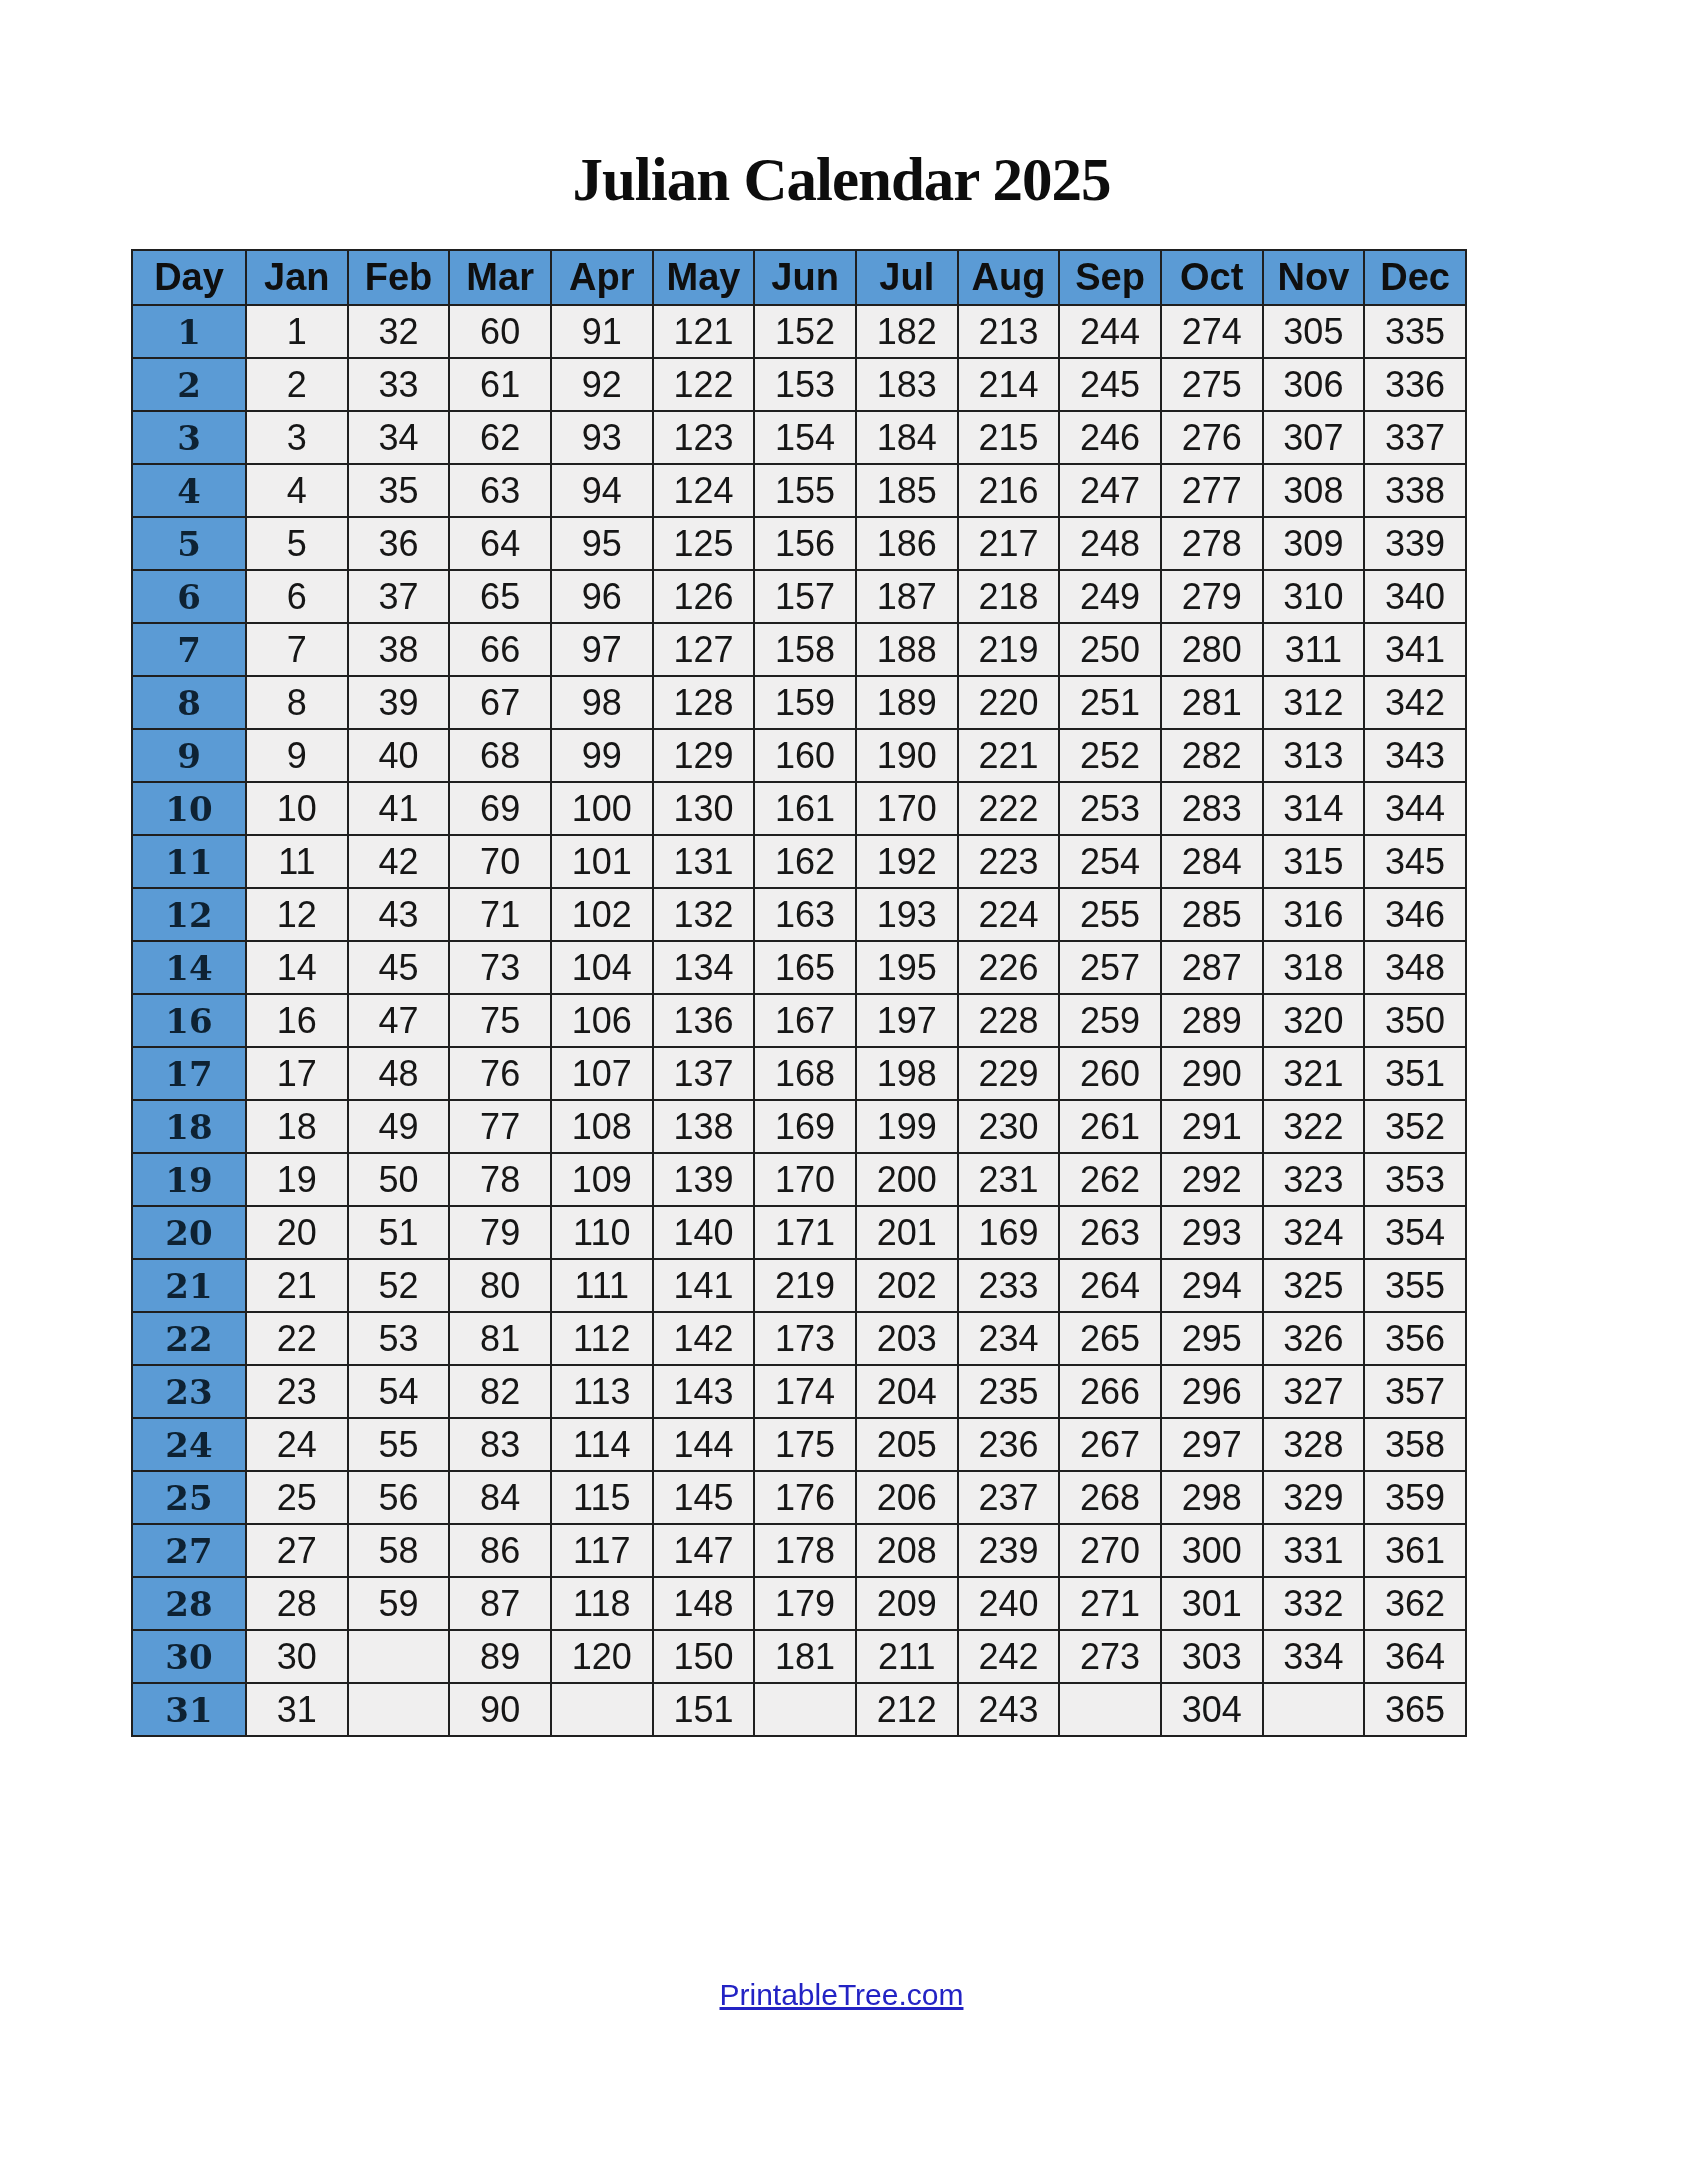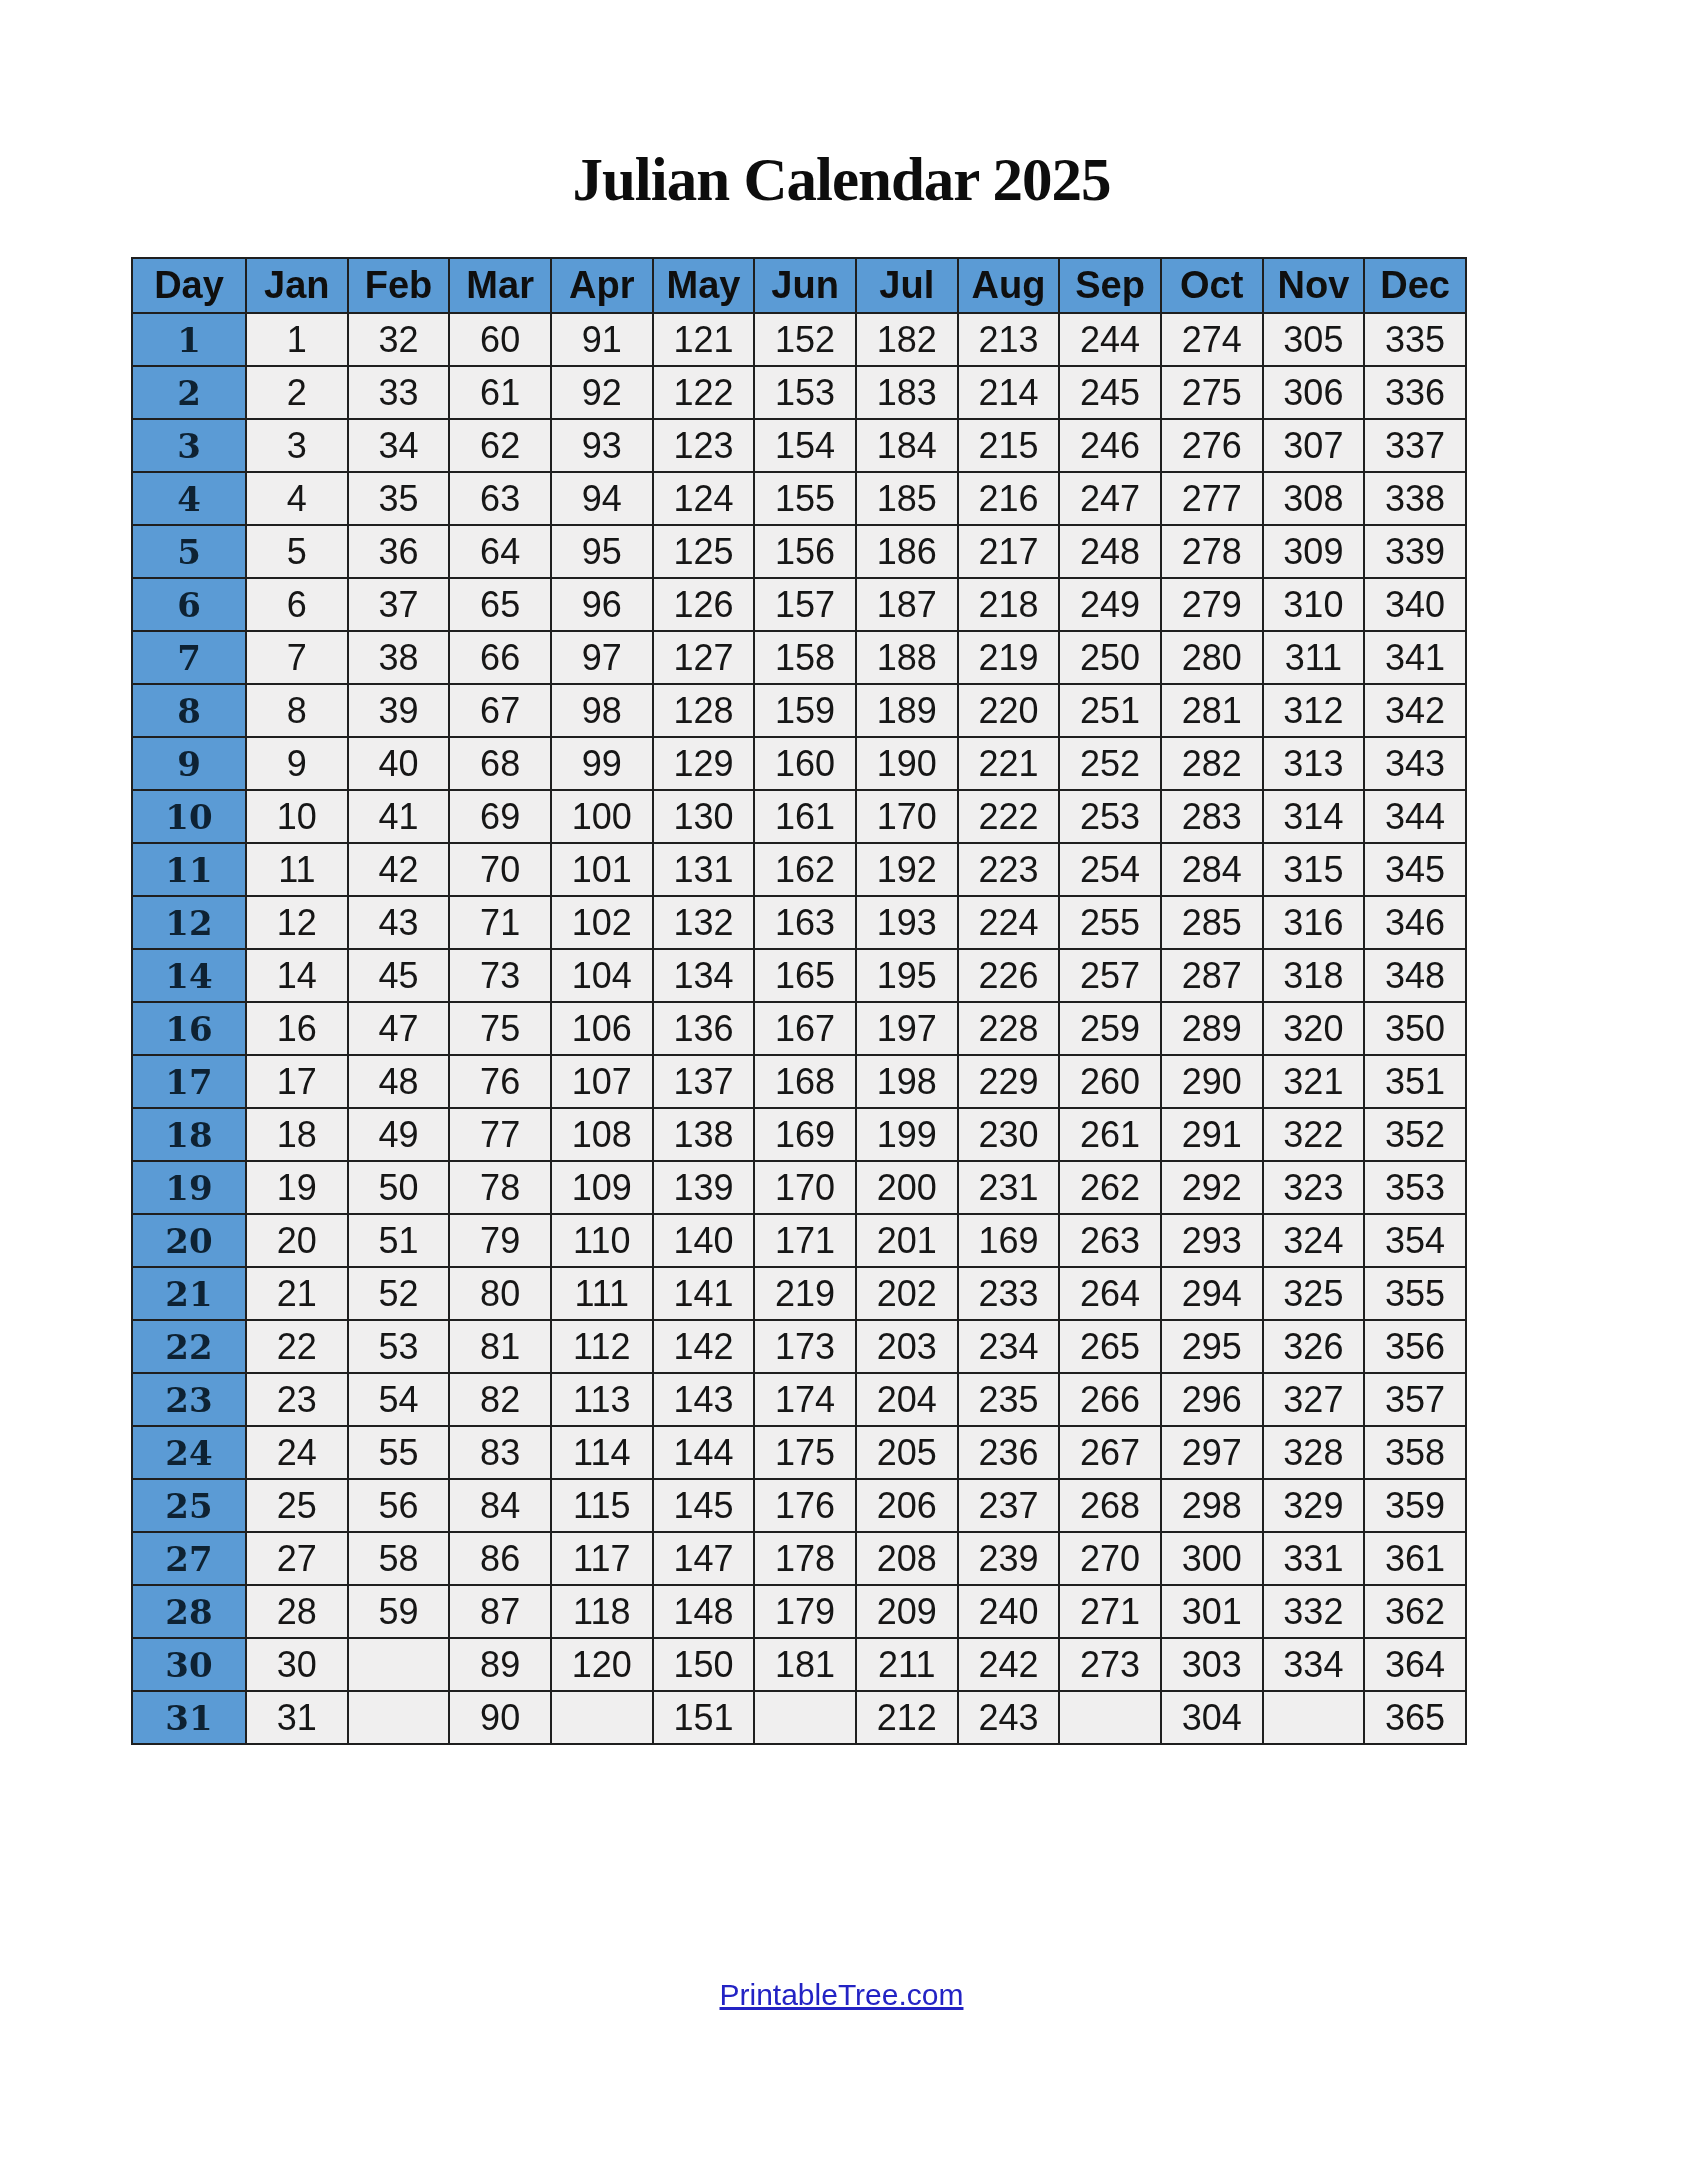--- a/index.html
+++ b/index.html
@@ -20,21 +20,21 @@
 
   .title{
     position:absolute;top:145px;left:0;width:100%;
     margin:0;text-align:center;
     font-family:"Liberation Serif",serif;
     font-weight:700;font-size:61px;letter-spacing:-1px;
     color:#0d0d0d;
   }
 
   table.julian{
-    position:absolute;left:131px;top:257px;width:1336px;
+    position:absolute;left:131px;top:249px;width:1336px;
     border-collapse:collapse;table-layout:fixed;
   }
   table.julian th, table.julian td{
     border:2px solid var(--border);
     text-align:center;vertical-align:middle;padding:0;
   }
   table.julian thead th{
     background:var(--blue);
     height:55px;
     font-family:"Liberation Sans",sans-serif;

